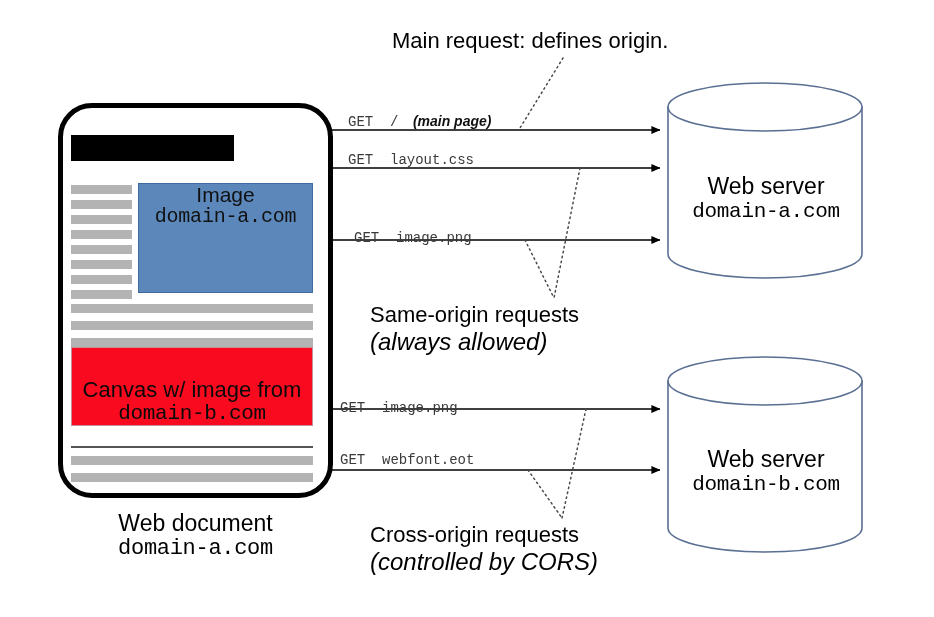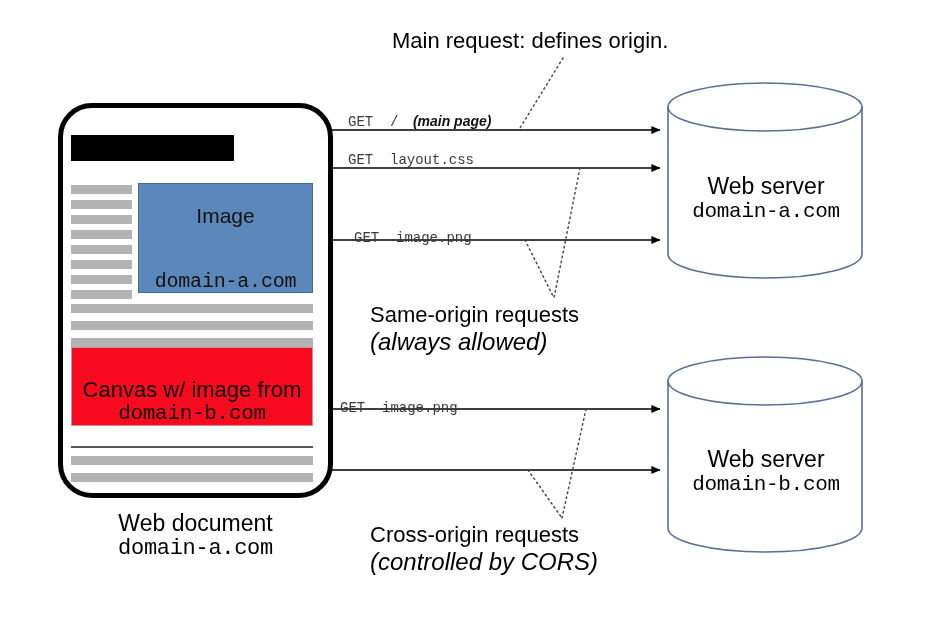--- a/index.html
+++ b/index.html
@@ -64,22 +64,21 @@
     left: 138px;
     top: 183px;
     width: 175px;
     height: 110px;
     background: #5b87ba;
     border: 1px solid #3f6c9e;
     box-sizing: border-box;
     display: flex;
     flex-direction: column;
     align-items: center;
-    justify-content: flex-end;
-    gap: 44px;
+    justify-content: flex-start;
   }
   #img-block .blk-title {
     font-size: 21px;
     color: #111111;
     line-height: 1.05;
   }
   #img-block .blk-mono {
     font-family: "Liberation Mono", monospace;
     font-size: 20px;
     color: #111111;
@@ -312,20 +311,23 @@
   </div>
 
   <div class="abs" style="left:354px; top:228px;">
     <span class="req-label">GET  image.png</span>
   </div>
 
   <div class="abs" style="left:340px; top:398px;">
     <span class="req-label">GET  image.png</span>
   </div>
 
+  <div class="abs" style="left:340px; top:450px;">
+    <span class="req-label">GET  webfont.eot</span>
+  </div>
 
   <div id="title-annot" class="abs annot">
     <div class="an-line1">Main request: defines origin.</div>
   </div>
 
   <div id="same-origin-annot" class="abs annot">
     <div class="an-line1">Same-origin requests</div>
     <div class="an-line2">(always allowed)</div>
   </div>
 

